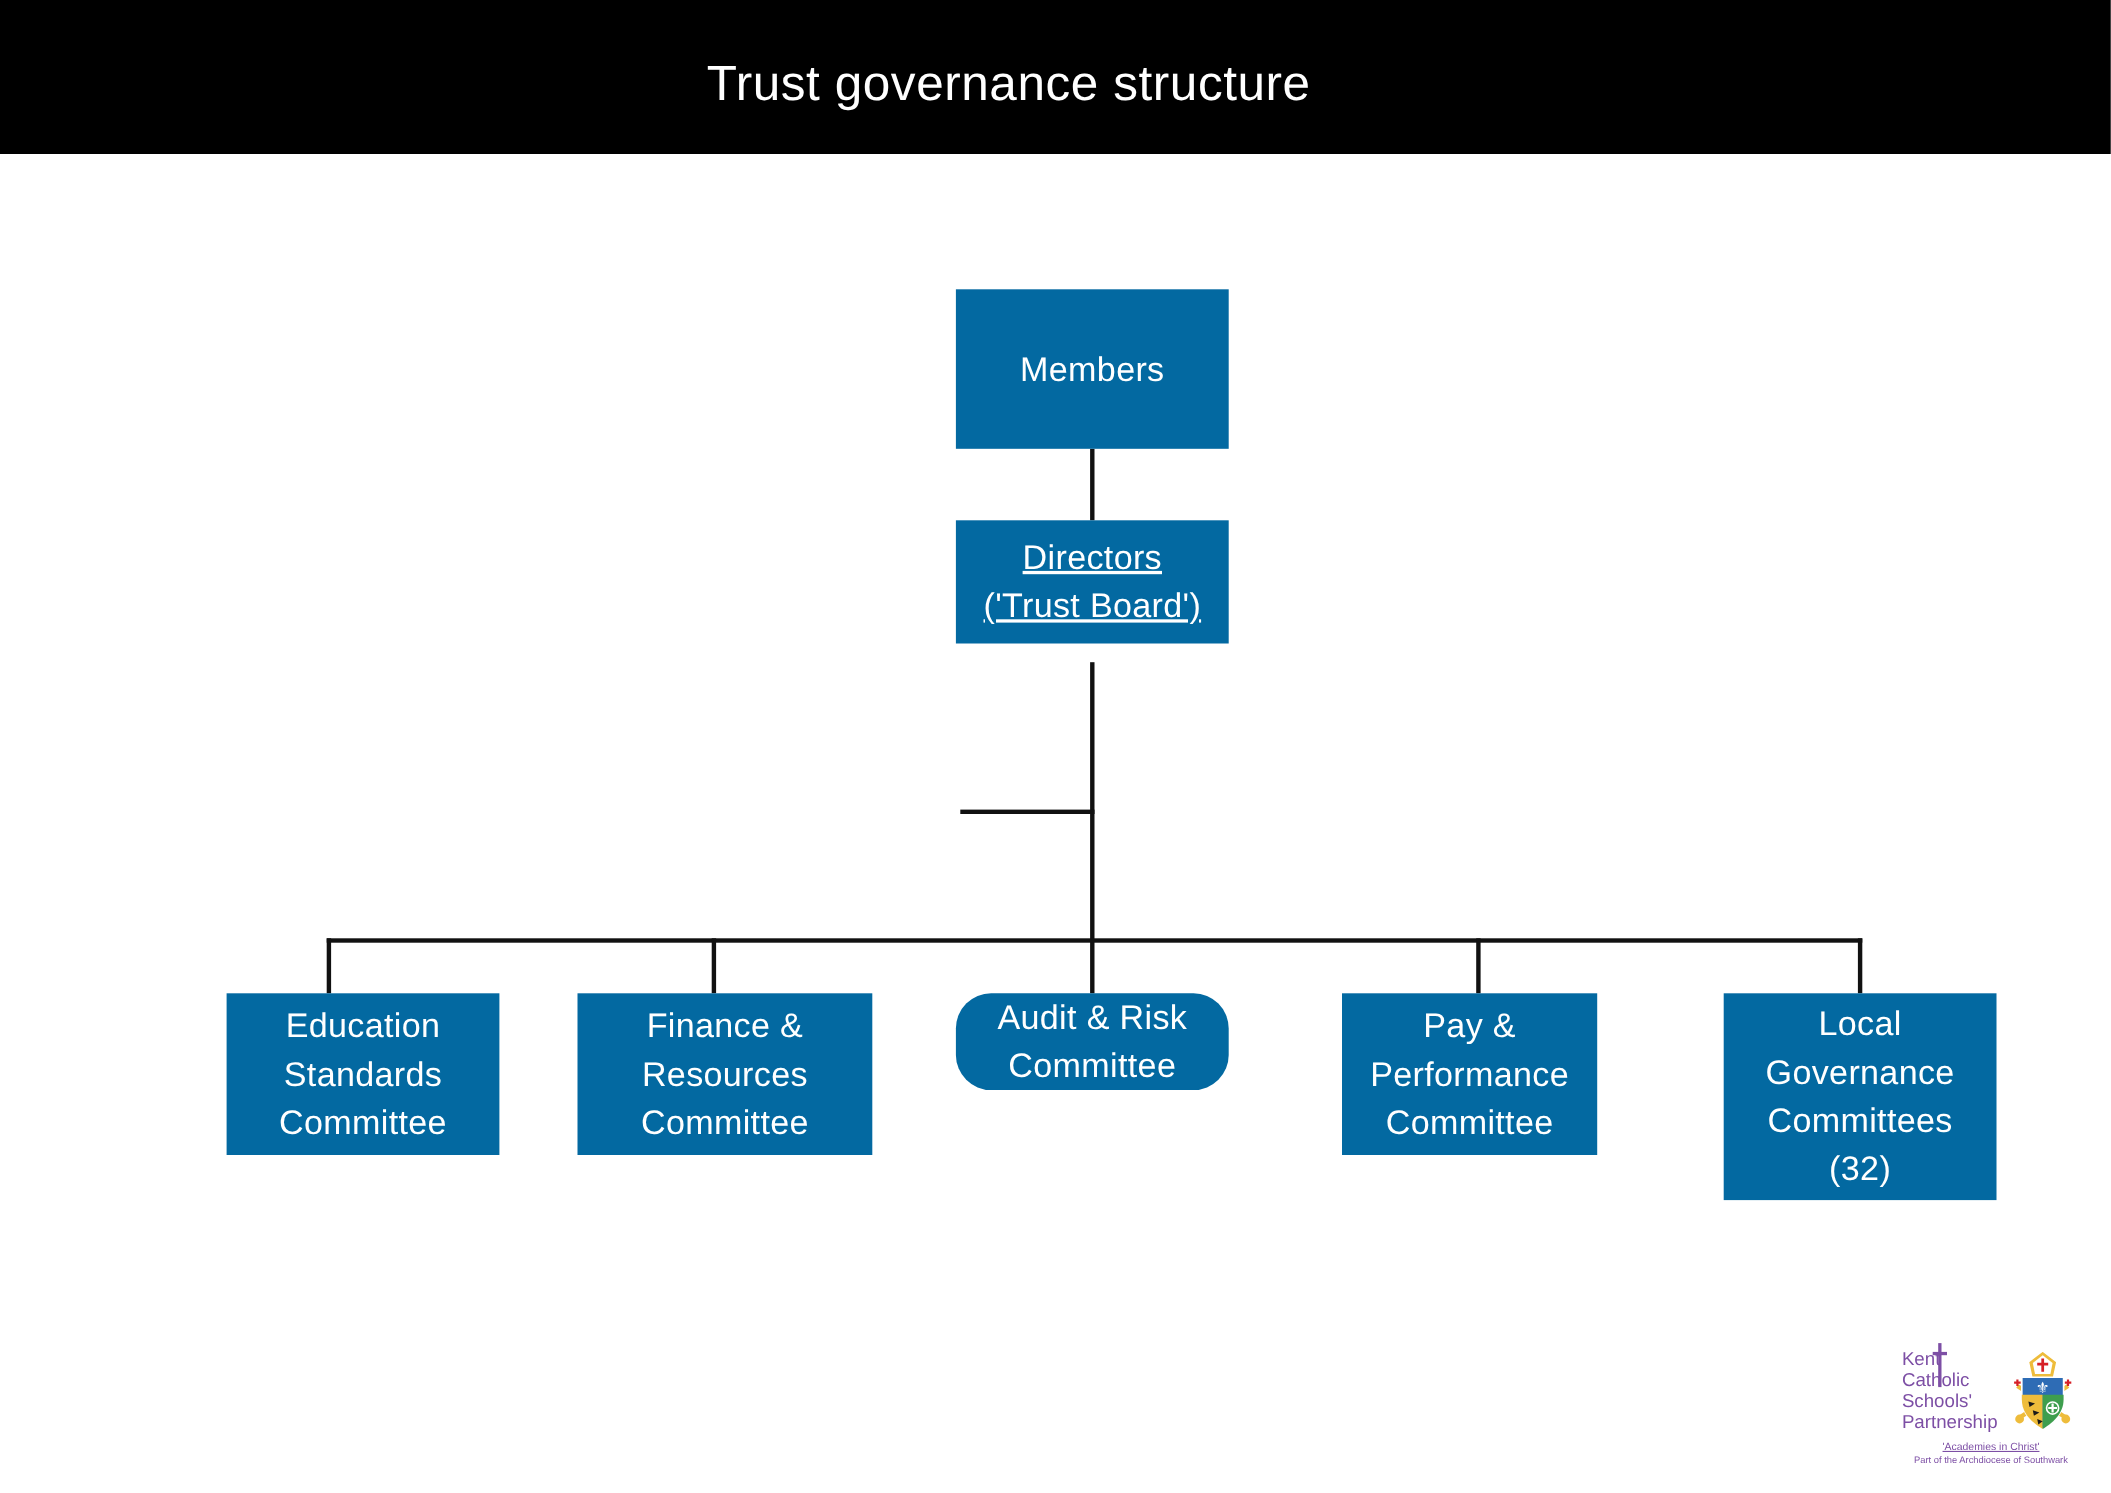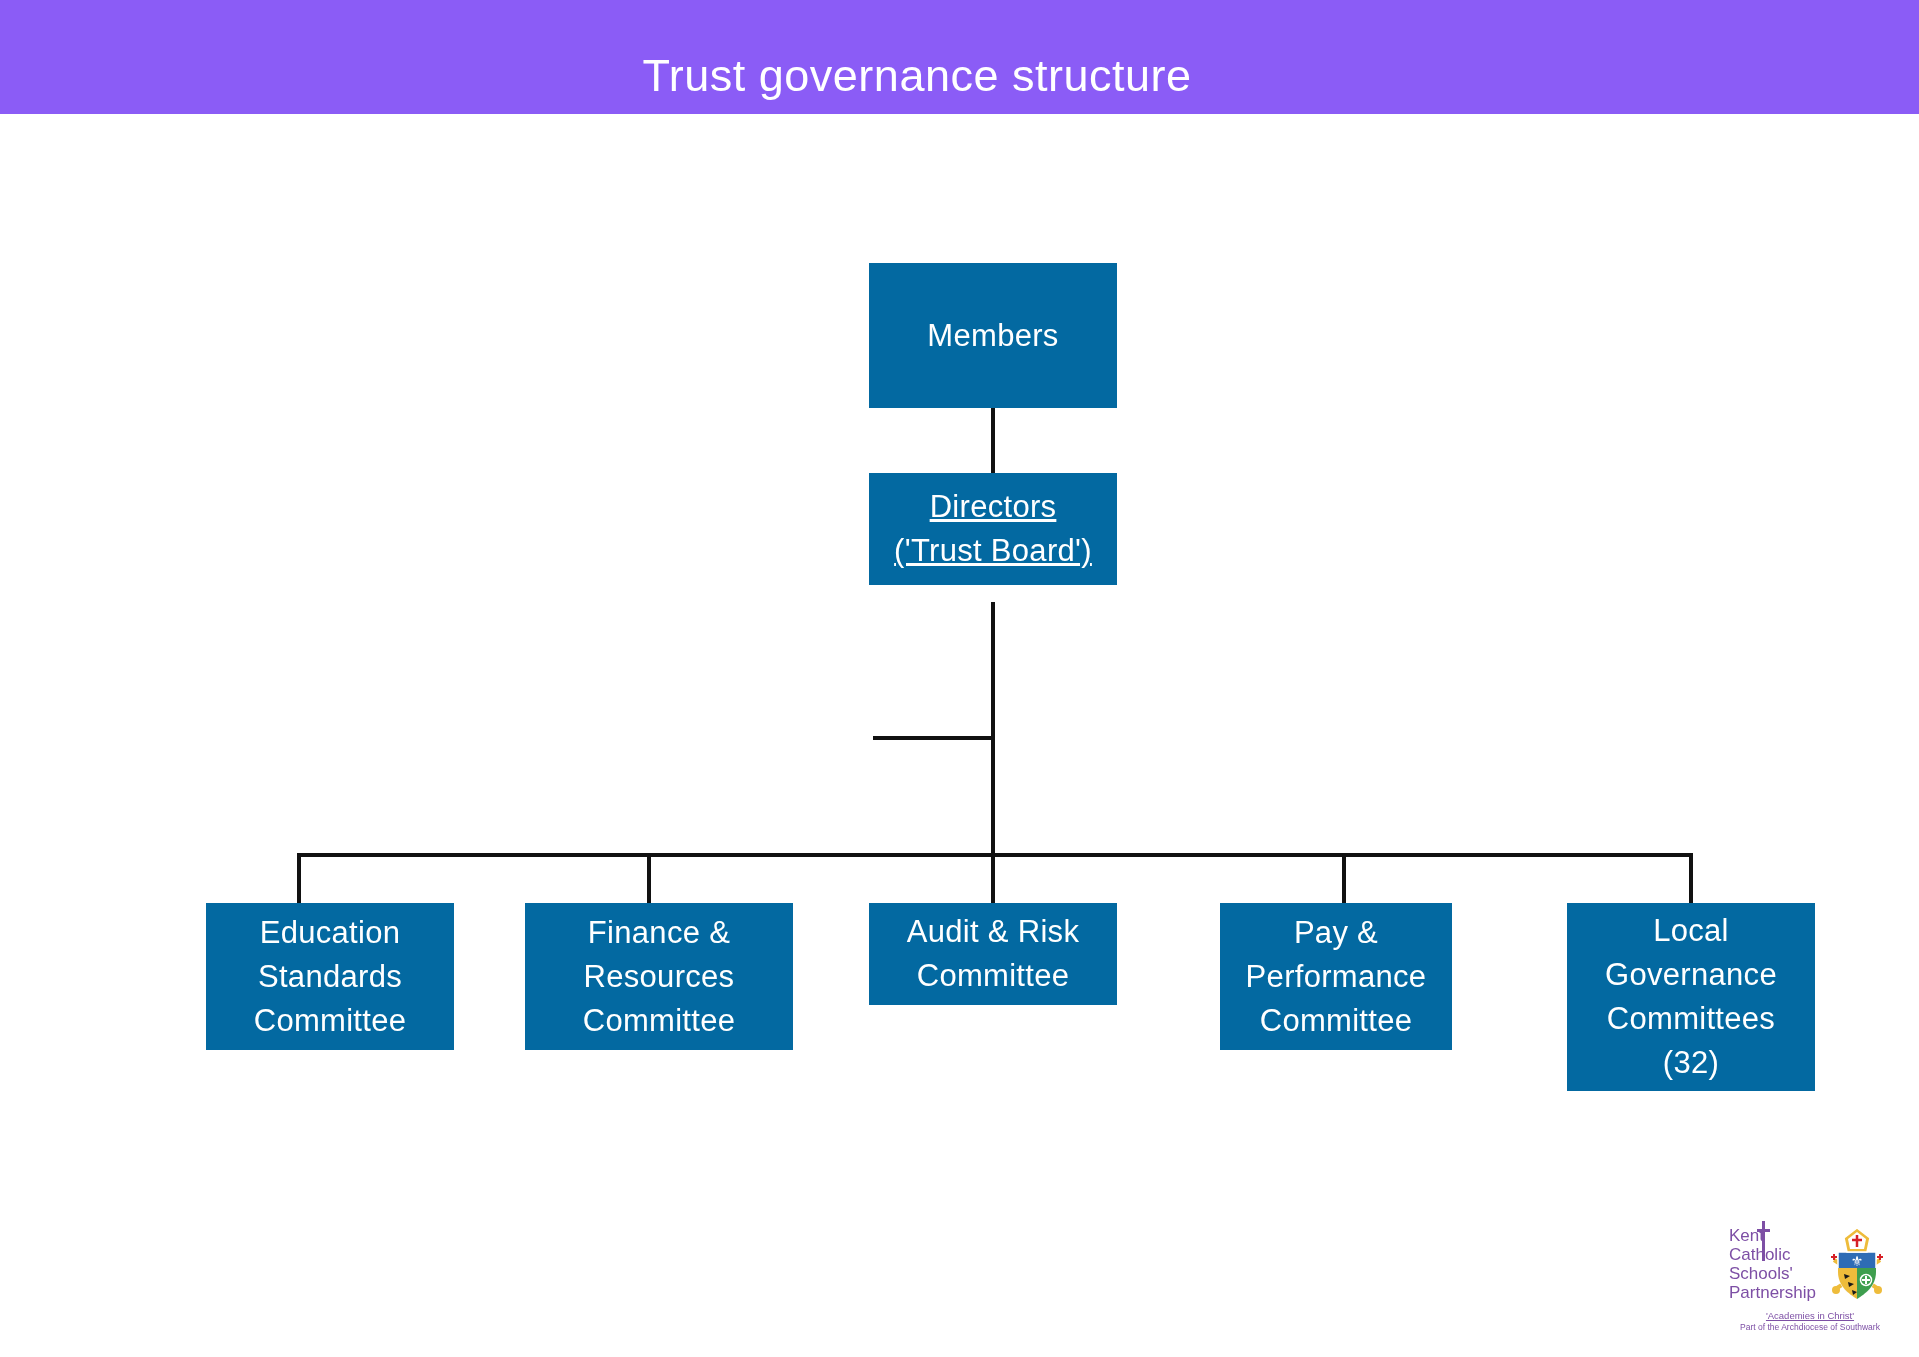--- a/index.html
+++ b/index.html
@@ -5,42 +5,42 @@
   * { margin:0; padding:0; box-sizing:border-box; }
   html,body { background:#ffffff; }
   body { font-family:"Liberation Sans", sans-serif; }
   #canvas {
     position:relative; width:1919px; height:1357px;
     background:#ffffff; overflow:hidden;
   }
 
   
   .banner {
-    position:absolute; left:0; top:0; width:1919px; height:114px;
-    background:#8b5cf6;
+    position:absolute; left:0; top:0; width:1919px; height:140px;
+    background:#000000;
   }
   .banner-title {
     position:absolute; left:0; top:50px; width:1834px;
     text-align:center; color:#ffffff; font-size:45px;
     letter-spacing:0.5px; white-space:nowrap;
   }
 
   
   .node {
     position:absolute; background:#0369a1; color:#ffffff;
     display:flex; align-items:center; justify-content:center;
     text-align:center; font-size:31px; line-height:44px;
     letter-spacing:0.3px; white-space:pre-line;
   }
   #node-members    { left:869px;  top:263px; width:248px; height:145px; }
   #node-directors  { left:869px;  top:473px; width:248px; height:112px;text-decoration:underline; }
   #node-ceo        { left:624px;  top:665px; width:249px; height:146px; }
   #node-education  { left:175px;  top:903px; width:248px; height:147px;margin-left:31px; }
   #node-finance    { left:525px;  top:903px; width:268px; height:147px; }
-  #node-audit      { left:869px;  top:903px; width:248px; height:102px; }
+  #node-audit      { left:869px;  top:903px; width:248px; height:88px;border-radius:32px; }
   #node-pay        { left:1220px; top:903px; width:232px; height:147px; }
   #node-local      { left:1567px; top:903px; width:248px; height:188px; }
 
   
   .line { position:absolute; background:#111111; }
   #c-members-directors { left:991px; top:408px; width:4px;  height:65px; }
   #c-trunk             { left:991px; top:602px; width:4px;  height:301px; }
   #c-ceo               { left:873px; top:736px; width:122px; height:4px; }
   #c-hline             { left:297px; top:853px; width:1396px; height:4px; }
   #c-drop-education    { left:297px;  top:853px; width:4px; height:50px; }

